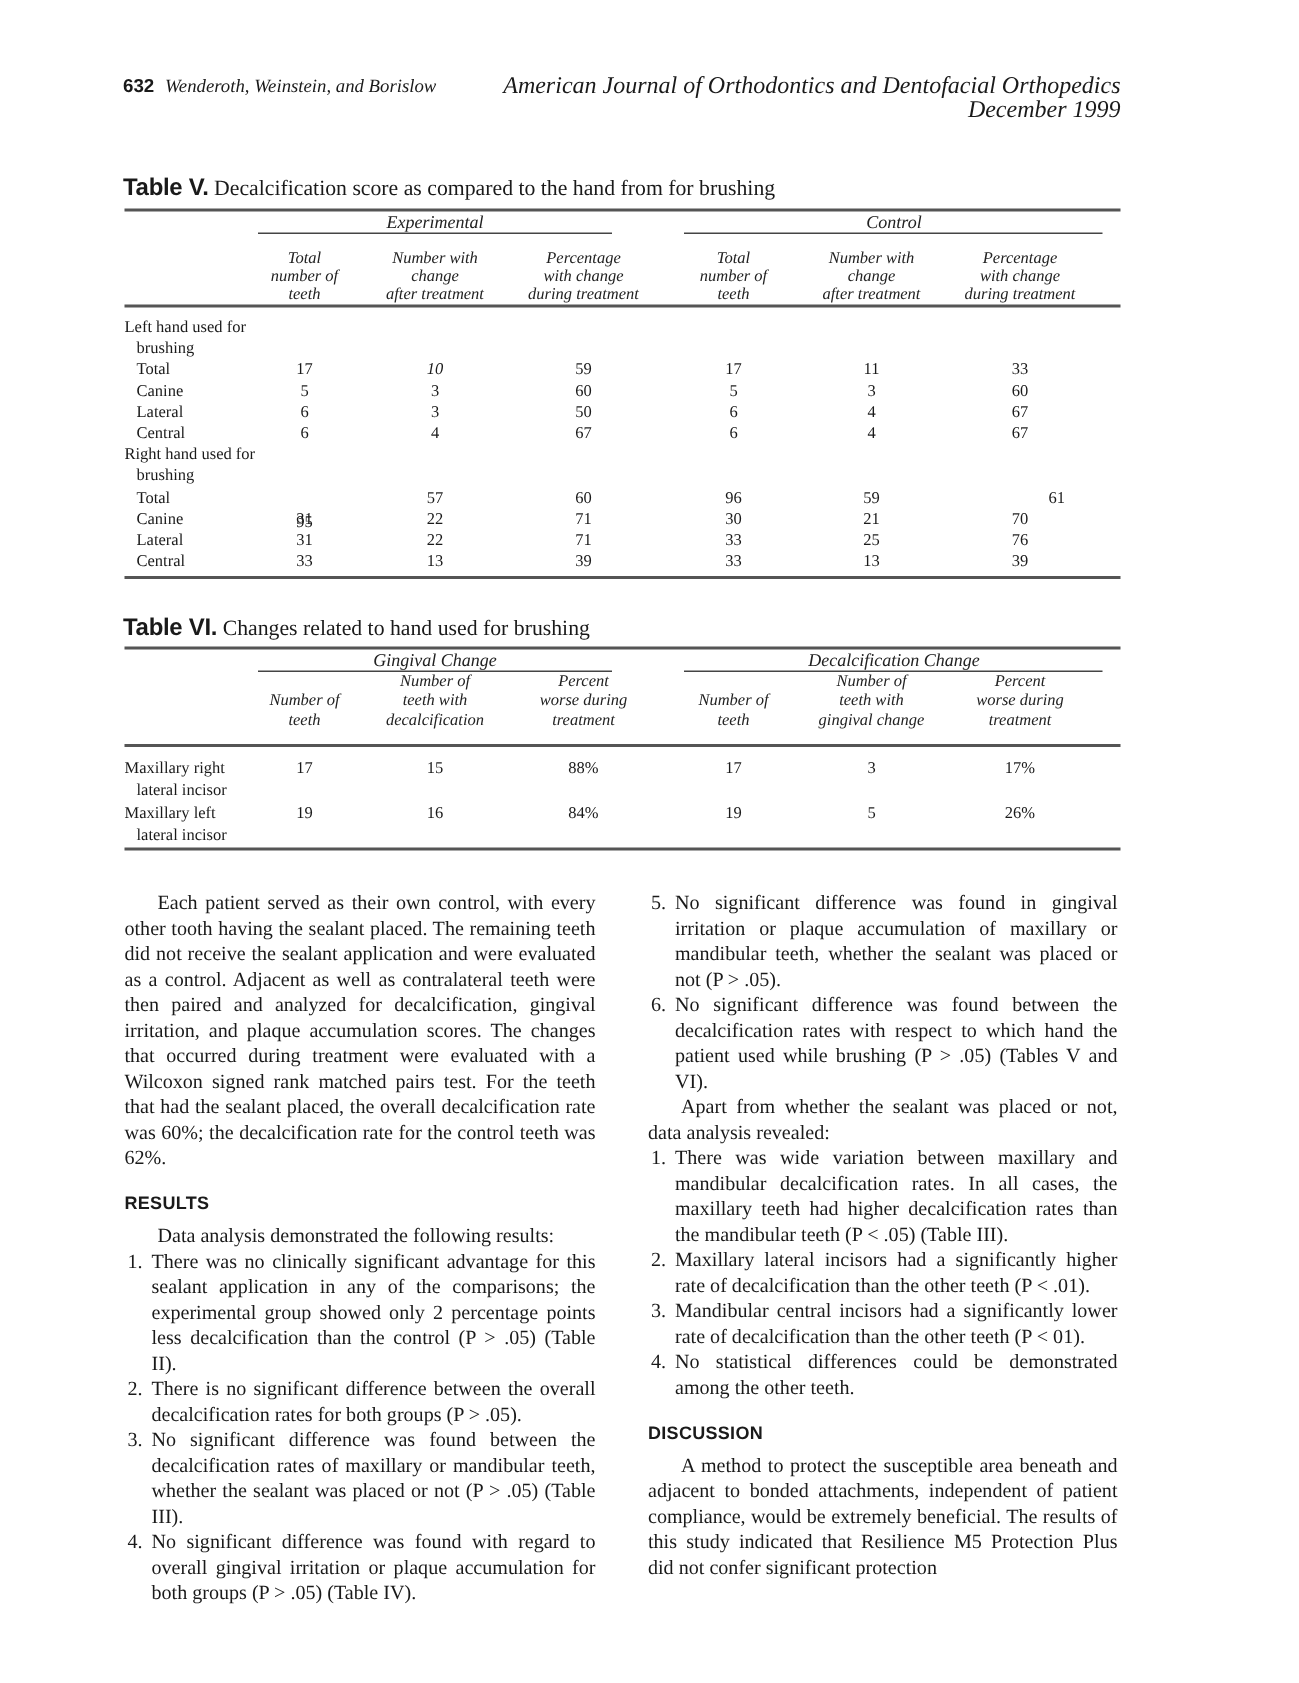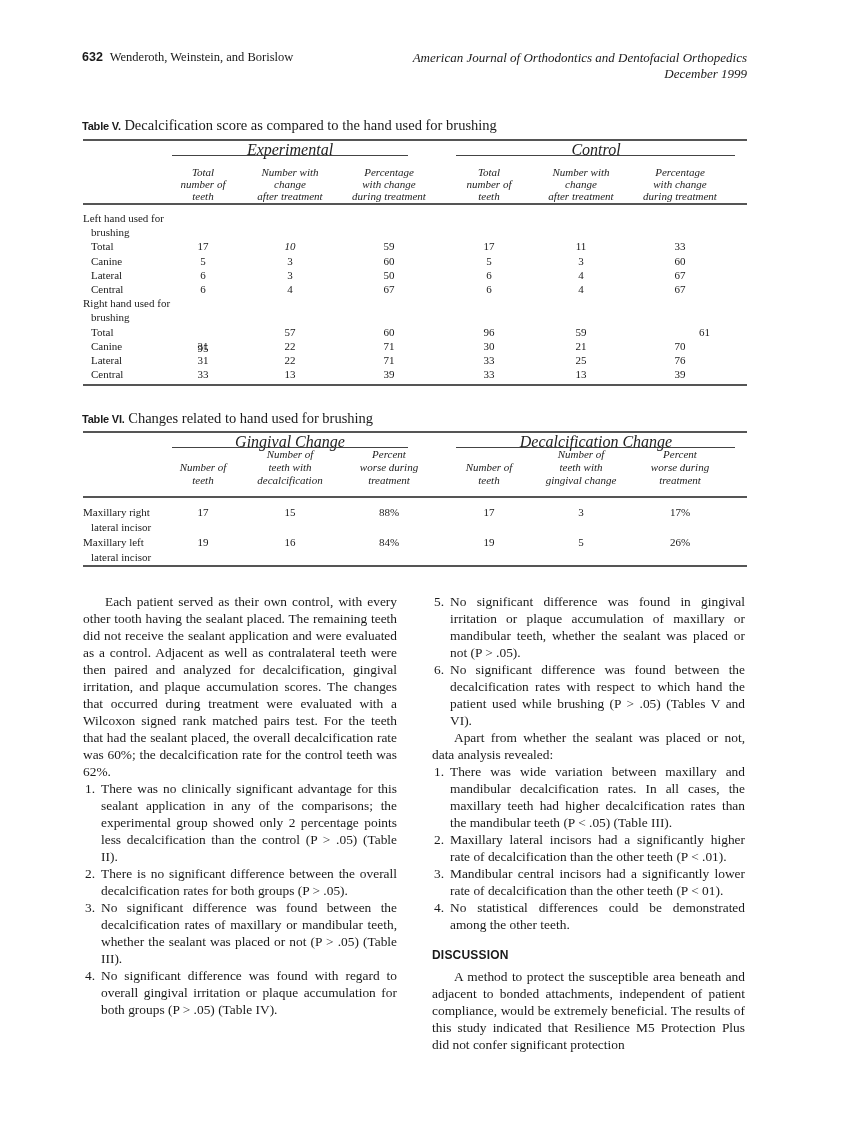--- a/index.html
+++ b/index.html
@@ -1,31 +1,31 @@
 <!DOCTYPE html>
 <html><head>
 <meta charset="utf-8">
 <style>
   html, body { margin: 0; padding: 0; background: #ffffff; }
   body { width: 866px; height: 1122px; position: relative; overflow: hidden; color: #1a1a1a; font-family: "Liberation Serif", serif; }
   .abs { position: absolute; }
   .hdr-left { left: 82px; top: 50px; font-size: 12.5px; }
   .hdr-left .pgnum { font-family: "Liberation Sans", sans-serif; font-weight: bold; font-size: 12.5px; margin-right: 4px; }
-  .hdr-left .authors { }
-  .hdr-right { right: 119px; top: 50px; text-align: right; font-size: 13px; font-style: italic; line-height: 16px; }
+  .hdr-left .authors { font-style: italic; }
+  .hdr-right { right: 119px; top: 50px; text-align: right; font-size: 16px; font-style: italic; line-height: 16px; }
   .hdr-right .date { font-style: italic; }
 
   .caption { left: 82px; font-size: 14.5px; }
-  .caption .tlabel { font-family: "Liberation Sans", sans-serif; font-weight: bold; font-size: 11px; letter-spacing: -0.2px; }
+  .caption .tlabel { font-family: "Liberation Sans", sans-serif; font-weight: bold; font-size: 16px; letter-spacing: -0.2px; }
 
   .rule { position: absolute; background: #444; height: 1px; }
   .rule.thick { height: 2px; background: #555; }
 
   .th { position: absolute; font-style: italic; font-size: 11px; text-align: center; line-height: 12px; color: #222; }
-  .span-h { position: absolute; font-style: italic; font-size: 16px; text-align: center; color: #222; }
+  .span-h { position: absolute; font-style: italic; font-size: 12px; text-align: center; color: #222; }
 
   .cell { position: absolute; font-size: 11px; text-align: center; line-height: 14px; }
   .lbl { position: absolute; font-size: 11px; line-height: 14px; left: 83px; }
   .lbl.ind { left: 91px; }
 
   .col { position: absolute; font-size: 13.4px; line-height: 17px; text-align: justify; }
   .col p { margin: 0; }
   .indent { text-indent: 22px; }
   .sec { font-family: "Liberation Sans", sans-serif; font-weight: bold; font-size: 12px; margin: 14px 0 4px 0; letter-spacing: 0.2px; }
   .li { position: relative; padding-left: 18px; }
@@ -38,21 +38,21 @@
   <span class="pgnum">632</span>
   <span class="authors">Wenderoth, Weinstein, and Borislow</span>
 </div>
 <div class="abs hdr-right">
   <div>American Journal of Orthodontics and Dentofacial Orthopedics</div>
   <div class="date">December 1999</div>
 </div>
 
 <div class="abs caption" style="top:117px;">
   <span class="tlabel">Table V.</span>
-  <span>Decalcification score as compared to the hand used for brushing</span>
+  <span>Decalcification score as compared to the hand from for brushing</span>
 </div>
 <div>
   <div class="rule thick" style="left:83px; width:664px; top:139px;"></div>
   <div class="span-h" style="left:172px; width:236px; top:141px;">Experimental</div>
   <div class="span-h" style="left:458px; width:276px; top:141px;">Control</div>
   <div class="rule" style="left:172px; width:236px; top:155px;"></div>
   <div class="rule" style="left:456px; width:279px; top:155px;"></div>
 
   <div id="t5-headers">
       <div class="th" style="left:148px; width:110px; top:166px;">
@@ -229,20 +229,22 @@
         <div class="cell" style="left:459px; width:60px; top:535px;">19</div>
         <div class="cell" style="left:551px; width:60px; top:535px;">5</div>
         <div class="cell" style="left:650px; width:60px; top:535px;">26%</div>
       </div>
     </div>
   <div class="rule thick" style="left:83px; width:664px; top:565px;"></div>
 </div>
 
 <div class="col" style="left:83px; top:593px; width:314px;">
   <p class="indent">Each patient served as their own control, with every other tooth having the sealant placed. The remaining teeth did not receive the sealant application and were evaluated as a control. Adjacent as well as contralateral teeth were then paired and analyzed for decalcification, gingival irritation, and plaque accumulation scores. The changes that occurred during treatment were evaluated with a Wilcoxon signed rank matched pairs test. For the teeth that had the sealant placed, the overall decalcification rate was 60%; the decalcification rate for the control teeth was 62%.</p>
+  <div class="sec">RESULTS</div>
+  <p class="indent">Data analysis demonstrated the following results:</p>
   <div id="results-left">
       <div class="li"><span class="n">1.</span><span>There was no clinically significant advantage for this sealant application in any of the comparisons; the experimental group showed only 2 percentage points less decalcification than the control (P &gt; .05) (Table II).</span></div>
       <div class="li"><span class="n">2.</span><span>There is no significant difference between the overall decalcification rates for both groups (P &gt; .05).</span></div>
       <div class="li"><span class="n">3.</span><span>No significant difference was found between the decalcification rates of maxillary or mandibular teeth, whether the sealant was placed or not (P &gt; .05) (Table III).</span></div>
       <div class="li"><span class="n">4.</span><span>No significant difference was found with regard to overall gingival irritation or plaque accumulation for both groups (P &gt; .05) (Table IV).</span></div>
     </div>
 </div>
 
 <div class="col" style="left:432px; top:593px; width:313px;">
   <div id="results-right">

